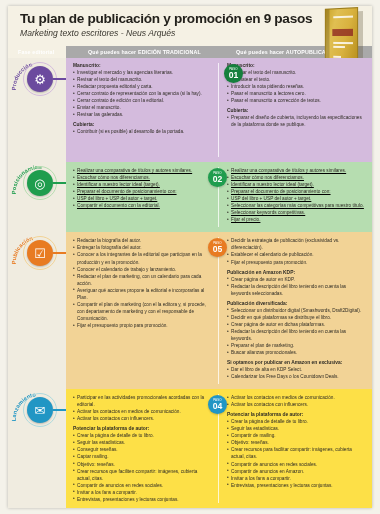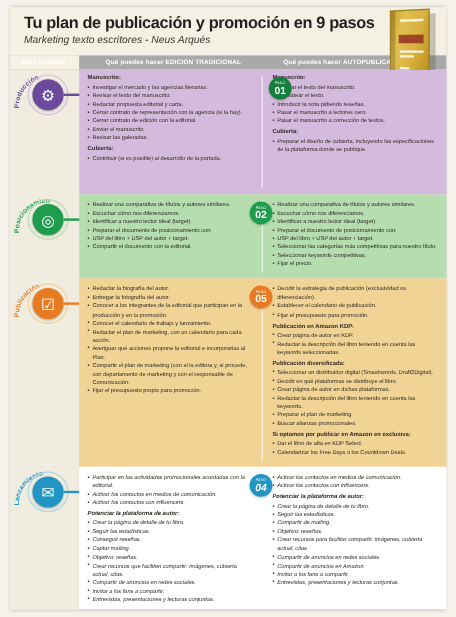--- a/index.html
+++ b/index.html
@@ -155,21 +155,21 @@
             <div class="arcLabel" style="top: 4px;"><svg width="54" height="36" viewBox="0 0 54 36">
                 <path id="arcp1" d="M 4,30 A 24,24 0 0 1 30,3" fill="none"></path>
                 <text fill="#1f9d4e"><textPath href="#arcp1" startOffset="4%">Posicionamiento</textPath></text>
               </svg></div>
             <div class="ring" style="top: 4px; border-color: rgb(182, 221, 176);"></div>
             <div class="circle" style="top: 8px; background: rgb(31, 157, 78);">
               <span class="glyph">◎</span>
             </div>
             <div class="connector" style="top: 20px; background: rgb(31, 157, 78);"></div>
           </div>
-          <div class="panels" style="background: rgb(182, 221, 176);">
+          <div class="panels" style="background: rgb(182, 221, 176); text-decoration: underline;">
             <div class="panel left">
               <div class="grp">
                 <ul class="items">
                   <li>Realizar una comparativa de títulos y autores similares.</li>
                   <li>Escuchar cómo nos diferenciamos.</li>
                   <li>Identificar a nuestro lector ideal (target).</li>
                   <li>Preparar el documento de posicionamiento con:</li>
                   <li>USP del libro + USP del autor + target.</li>
                   <li>Compartir el documento con la editorial.</li>
                 </ul>
@@ -269,21 +269,21 @@
             <div class="arcLabel" style="top: 4px;"><svg width="54" height="36" viewBox="0 0 54 36">
                 <path id="arcp3" d="M 4,30 A 24,24 0 0 1 30,3" fill="none"></path>
                 <text fill="#2196c4"><textPath href="#arcp3" startOffset="4%">Lanzamiento</textPath></text>
               </svg></div>
             <div class="ring" style="top: 4px; border-color: rgb(174, 217, 221);"></div>
             <div class="circle" style="top: 8px; background: rgb(33, 150, 196);">
               <span class="glyph">✉</span>
             </div>
             <div class="connector" style="top: 20px; background: rgb(33, 150, 196);"></div>
           </div>
-          <div class="panels" style="background: #ffffff; font-style: italic;">
+          <div class="panels" style="background: #fde047;">
             <div class="panel left">
               <div class="grp">
                 <ul class="items">
                   <li>Participar en las actividades promocionales acordadas con la editorial.</li>
                   <li>Activar los contactos en medios de comunicación.</li>
                   <li>Activar los contactos con influencers.</li>
                 </ul>
               </div>
               <div class="grp">
                 <div class="ghead">Potenciar la plataforma de autor:</div>

